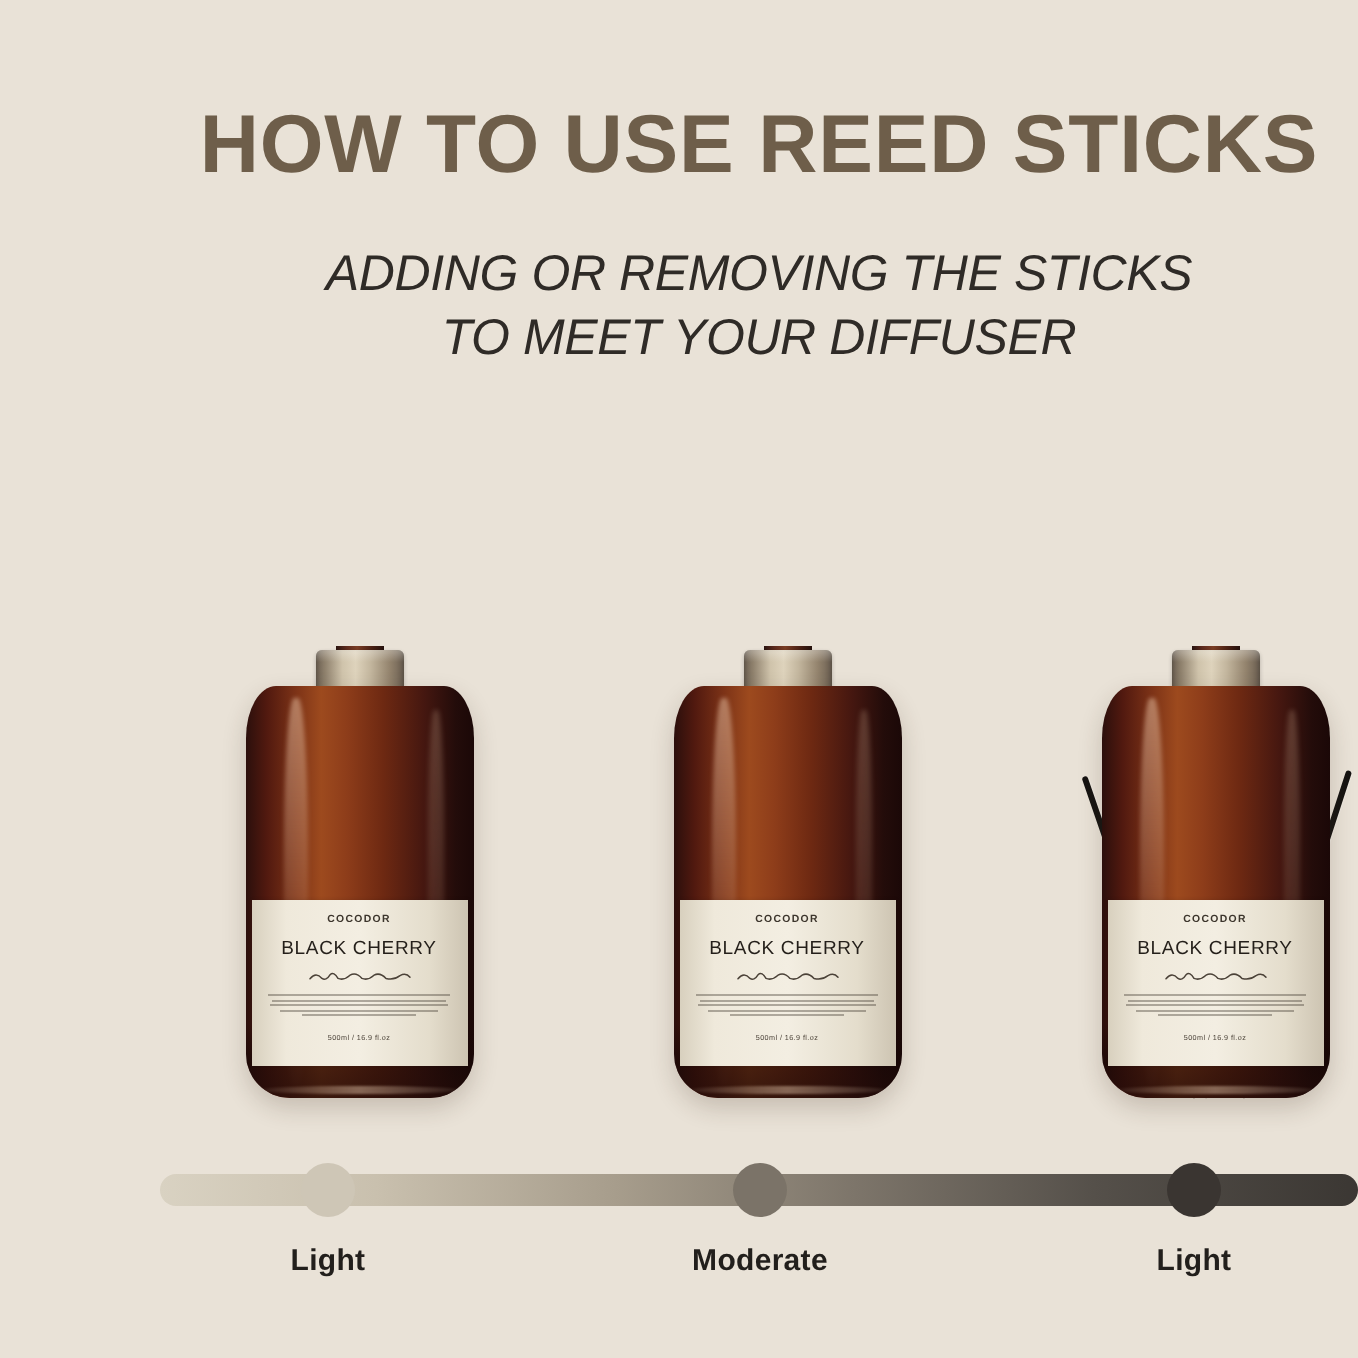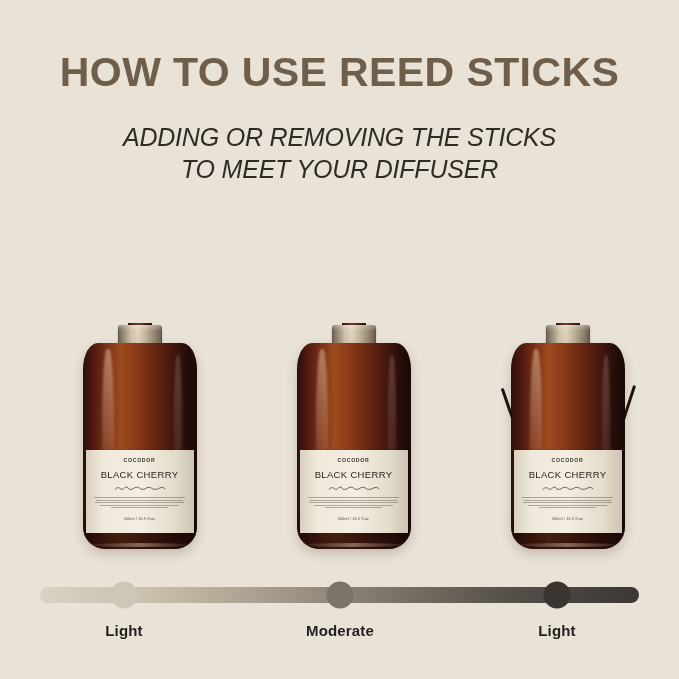--- a/index.html
+++ b/index.html
@@ -2,21 +2,21 @@
 <html><head>
 <meta charset="utf-8">
 <style>
   html,body{margin:0;padding:0;}
   body{
     width:679px;height:679px;
     background:#e9e2d7;
     font-family:"Liberation Sans", sans-serif;
     overflow:hidden;position:relative;
   }
-  .stage{position:absolute;inset:0;}
+  .stage{position:absolute;inset:0;margin-left:40px;}
 
   
   .title{
     position:absolute;top:52px;left:0;width:679px;
     text-align:center;
     font-size:41px;font-weight:bold;
     letter-spacing:0.4px;
     color:#6e5e4a;
     line-height:1.02;
     white-space:nowrap;

